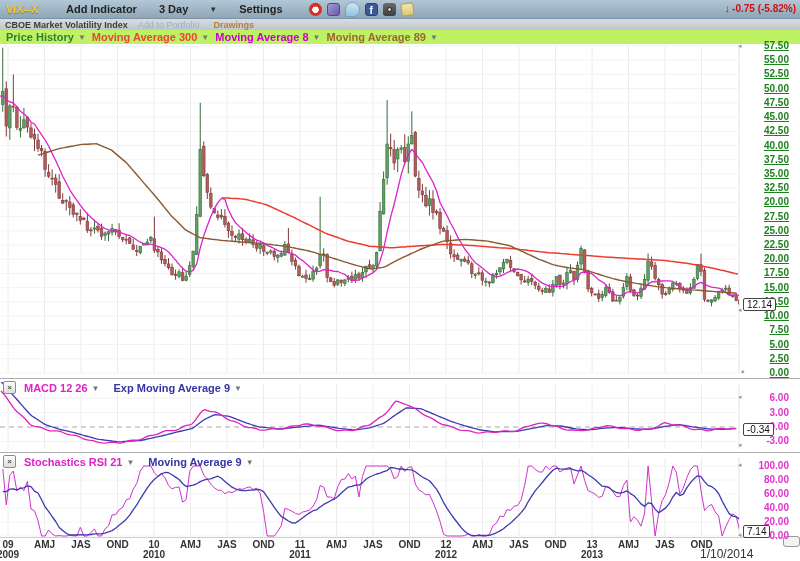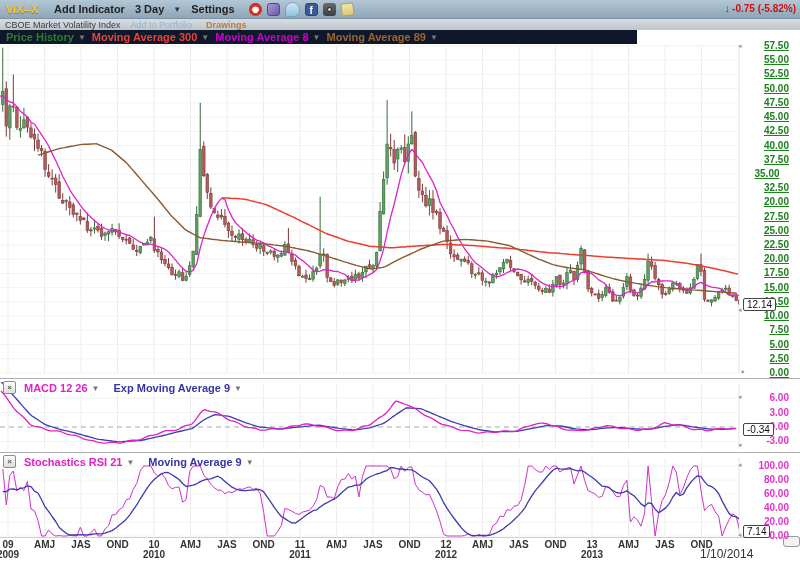--- a/index.html
+++ b/index.html
@@ -1,44 +1,44 @@
 <!DOCTYPE html>
 <html><head>
 <meta charset="utf-8">
 <style>
   html,body{margin:0;padding:0;background:#fff;}
   #app{position:relative;width:800px;height:561px;overflow:hidden;background:#fff;
        font-family:"Liberation Sans",sans-serif;-webkit-font-smoothing:antialiased;}
   
   #toolbar{position:absolute;left:0;top:0;width:800px;height:18px;
     background:linear-gradient(#b3c7d6,#8ea6b8);border-bottom:1px solid #7d93a4;
-    display:flex;align-items:center;font-size:11px;color:#1a1a1a;}
+    display:flex;align-items:center;font-size:11px;color:#1a1a1a;gap:12px;}
   .tb-symbol{font-weight:bold;color:#f6c937;text-shadow:0 1px 1px rgba(60,40,0,.45);
     margin-left:6px;width:38px;}
   .tb-item{margin-left:10px;font-weight:600;color:#222;cursor:default;}
   .tb-caret{color:#333;font-size:8px;margin-left:9px;}
   .tb-icons{display:flex;align-items:center;margin-left:14px;gap:5px;}
   .tb-icon{width:13px;height:13px;border-radius:3px;display:inline-block;position:relative;}
   .icon-alarm{border-radius:50%;background:radial-gradient(circle at 50% 52%,#fff 0 3px,#d93025 3.5px 6px,#8c1710 6.5px);}
   .icon-library{background:linear-gradient(135deg,#a79bd8,#6a59a8);border:1px solid #54468c;width:11px;height:11px;}
   .icon-chat{background:linear-gradient(#cfe7f4,#8fc3e0);border:1px solid #6fa3c4;border-radius:60% 60% 55% 15%;}
   .icon-facebook{background:#3b5998;color:#fff;font:bold 10px/13px "Liberation Sans",sans-serif;text-align:center;border:1px solid #2d4373;width:11px;height:11px;}
   .icon-camera{background:linear-gradient(#6b6b6b,#3d3d3d);border-radius:3px;}
   .icon-camera:after{content:"";position:absolute;left:4px;top:4px;width:5px;height:5px;border-radius:50%;background:#cfcfcf;border:1px solid #222;box-sizing:border-box;}
   .icon-notes{background:linear-gradient(#f2e7a8,#dcc978);border:1px solid #b9a254;transform:rotate(-6deg);width:11px;height:11px;border-radius:2px;}
   #change{position:absolute;right:4px;top:2px;color:#d40f0f;font-size:10px;font-weight:bold;display:flex;align-items:center;gap:2px;}
   #change .arr{font-size:11px;font-weight:bold;}
   
   #subbar{position:absolute;left:0;top:19px;width:800px;height:11px;
     background:linear-gradient(#d7dde1,#bfc6cb);display:flex;align-items:center;font-size:9px;}
-  .sb-name{margin-left:5px;font-weight:normal;color:#3c3c3c;}
+  .sb-name{margin-left:5px;font-weight:bold;color:#3c3c3c;}
   .sb-port{margin-left:10px;color:#8fb3d1;}
   .sb-draw{margin-left:14px;color:#bd7a3c;font-weight:bold;}
   
-  #legend{position:absolute;left:0;top:30px;width:637px;height:14px;background:#0f172a;
+  #legend{position:absolute;left:0;top:30px;width:800px;height:14px;background:#bef264;
     display:flex;align-items:center;font-size:11px;font-weight:bold;}
   .lg-item{margin-left:6px;display:flex;align-items:center;cursor:default;}
   .lg-caret{color:#777;font-size:8px;margin:1px 0 0 4px;font-weight:normal;}
   
   #chart-svg{position:absolute;left:0;top:0;}
   .ylab{position:absolute;width:44px;text-align:right;font-size:10px;font-weight:bold;line-height:10px;}
   .ylab-main{color:#1d811d;text-decoration:underline;}
   .ylab-pink{color:#e233cc;}
   .valbox{position:absolute;background:#fff;border:1px solid #444;border-radius:2px;
     font-size:10px;line-height:11px;padding:0 3px;color:#111;z-index:5;}
@@ -688,21 +688,21 @@
   <div id="labels">
       <div class="ylab ylab-main" style="left: 745px; top: 41px;">57.50</div>
       <div class="ylab ylab-main" style="left: 745px; top: 55.2174px;">55.00</div>
       <div class="ylab ylab-main" style="left: 745px; top: 69.4348px;">52.50</div>
       <div class="ylab ylab-main" style="left: 745px; top: 83.6522px;">50.00</div>
       <div class="ylab ylab-main" style="left: 745px; top: 97.8696px;">47.50</div>
       <div class="ylab ylab-main" style="left: 745px; top: 112.087px;">45.00</div>
       <div class="ylab ylab-main" style="left: 745px; top: 126.304px;">42.50</div>
       <div class="ylab ylab-main" style="left: 745px; top: 140.522px;">40.00</div>
       <div class="ylab ylab-main" style="left: 745px; top: 154.739px;">37.50</div>
-      <div class="ylab ylab-main" style="left: 745px; top: 168.957px; text-align: center;">35.00</div>
+      <div class="ylab ylab-main" style="left: 745px; top: 168.957px;">35.00</div>
       <div class="ylab ylab-main" style="left: 745px; top: 183.174px;">32.50</div>
       <div class="ylab ylab-main" style="left: 745px; top: 197.391px;">20.00</div>
       <div class="ylab ylab-main" style="left: 745px; top: 211.609px;">27.50</div>
       <div class="ylab ylab-main" style="left: 745px; top: 225.826px;">25.00</div>
       <div class="ylab ylab-main" style="left: 745px; top: 240.043px;">22.50</div>
       <div class="ylab ylab-main" style="left: 745px; top: 254.261px;">20.00</div>
       <div class="ylab ylab-main" style="left: 745px; top: 268.478px;">17.50</div>
       <div class="ylab ylab-main" style="left: 745px; top: 282.696px;">15.00</div>
       <div class="ylab ylab-main" style="left: 745px; top: 296.913px;">12.50</div>
       <div class="ylab ylab-main" style="left: 745px; top: 311.13px;">10.00</div>

